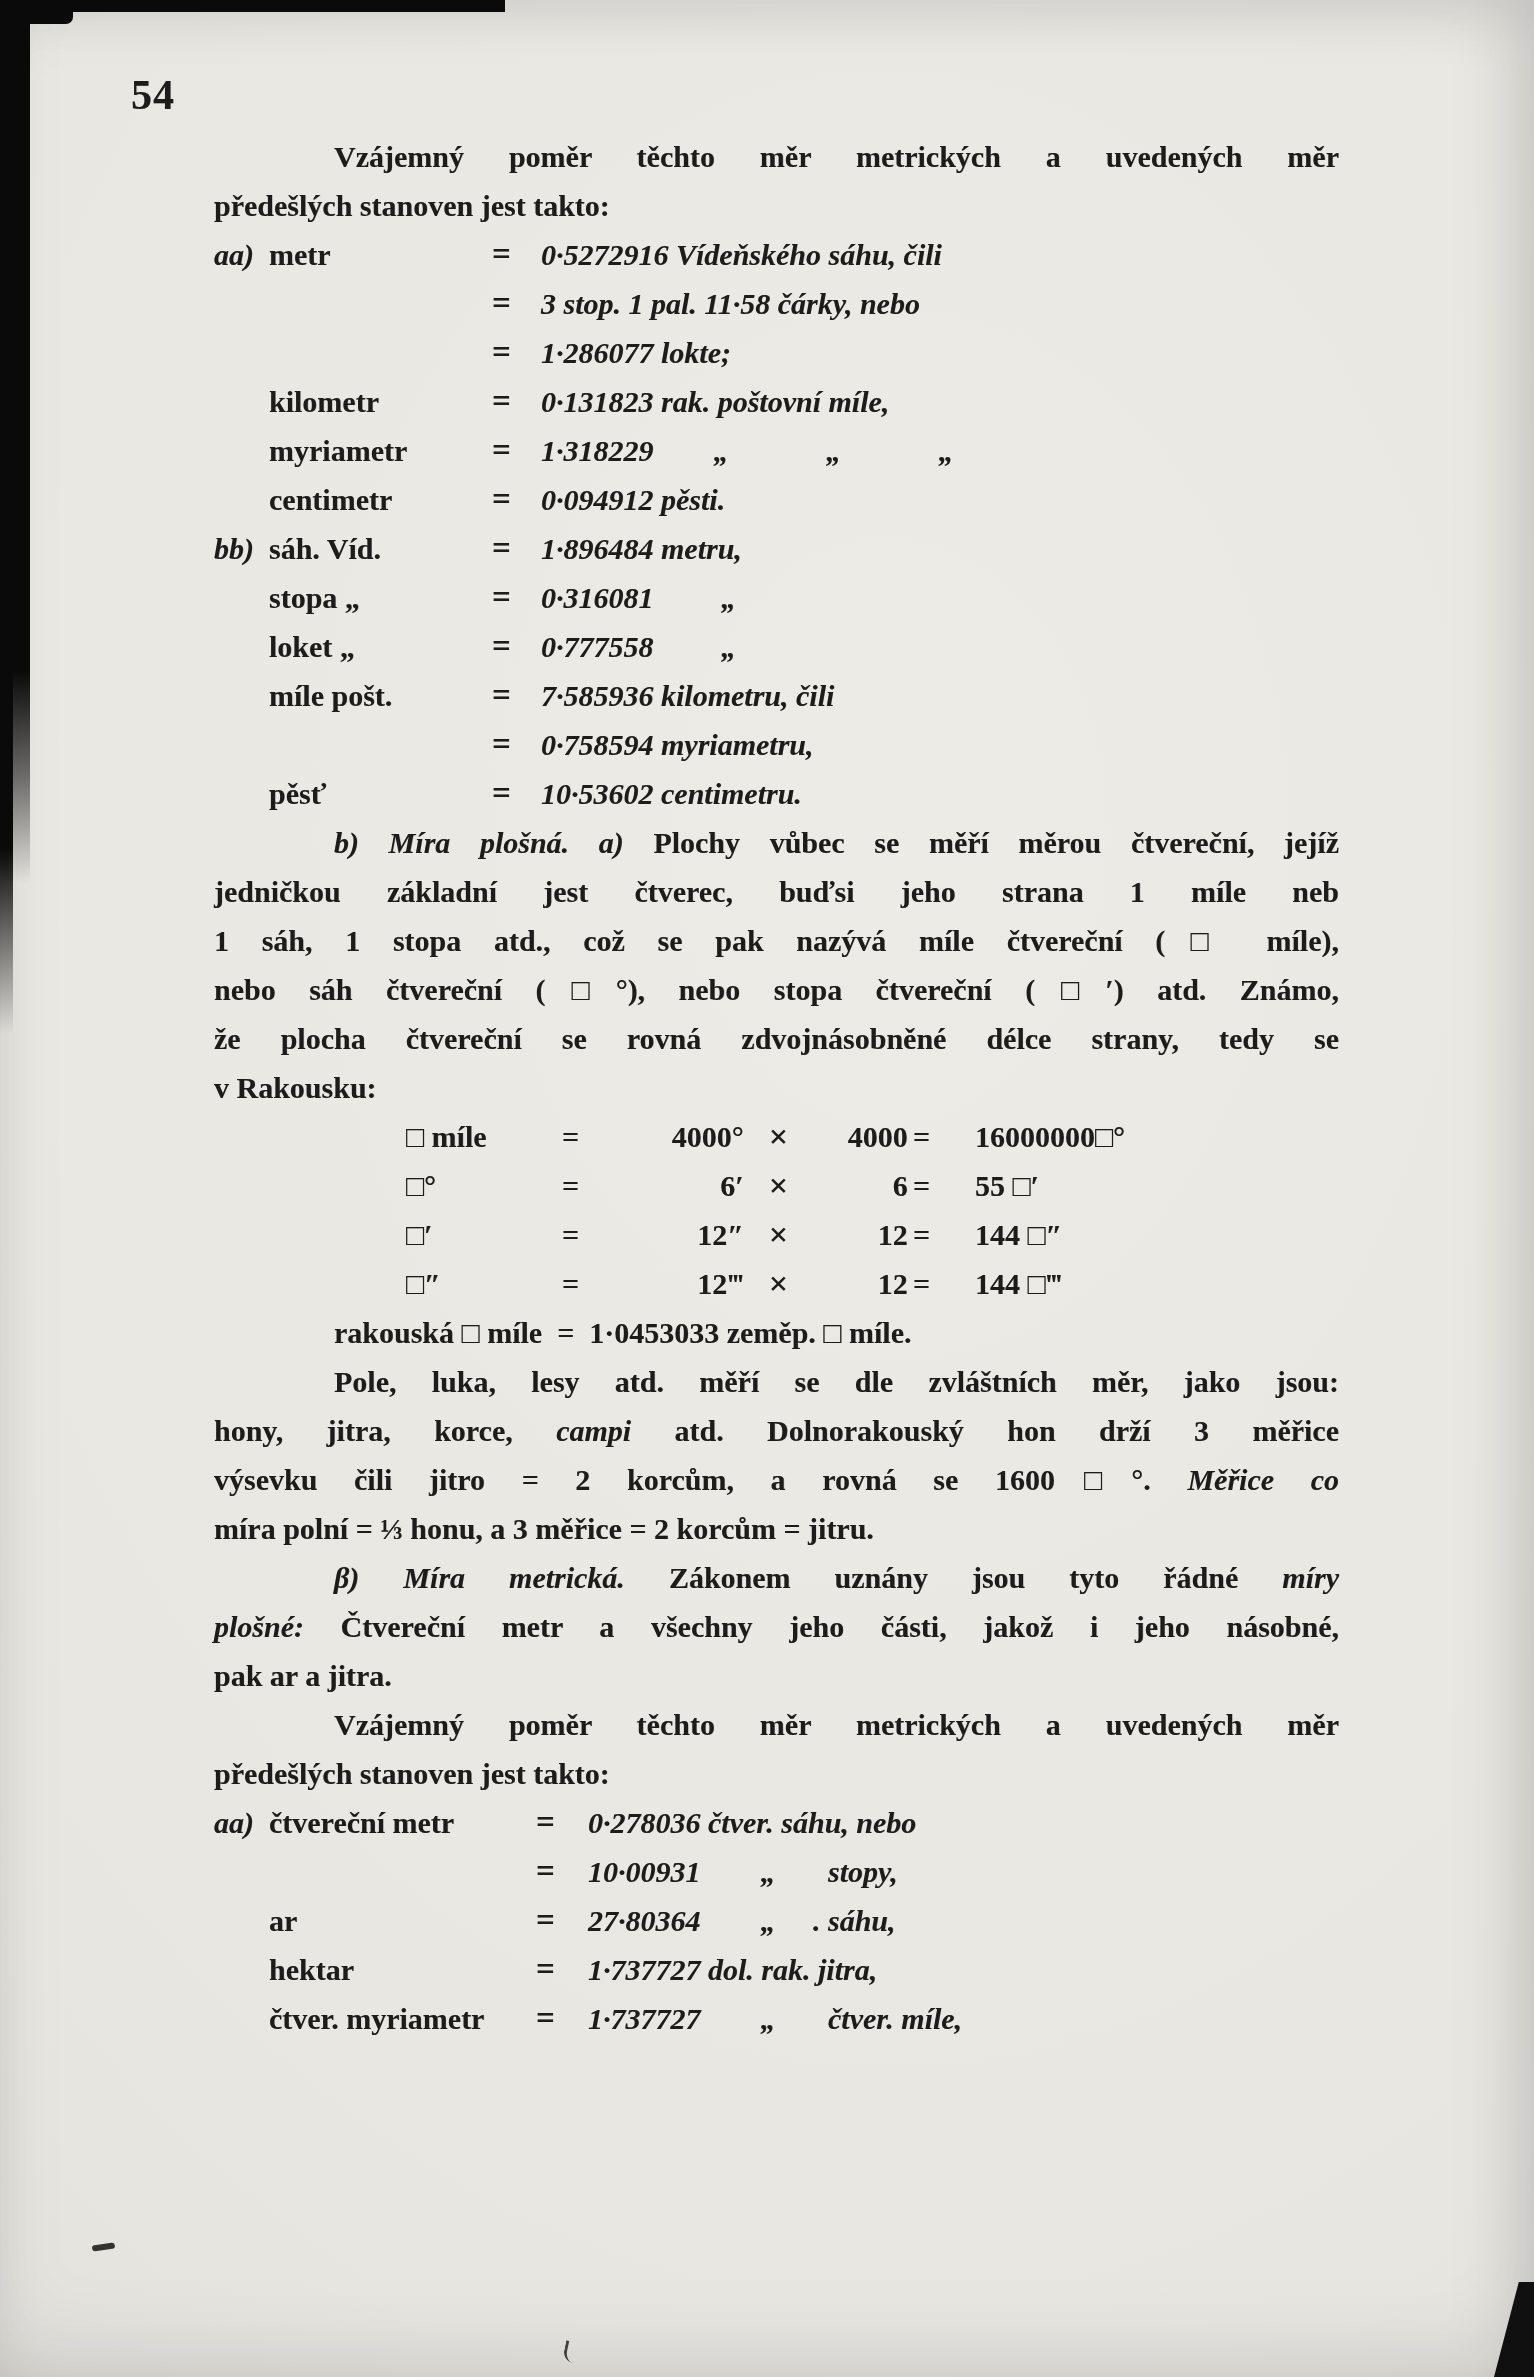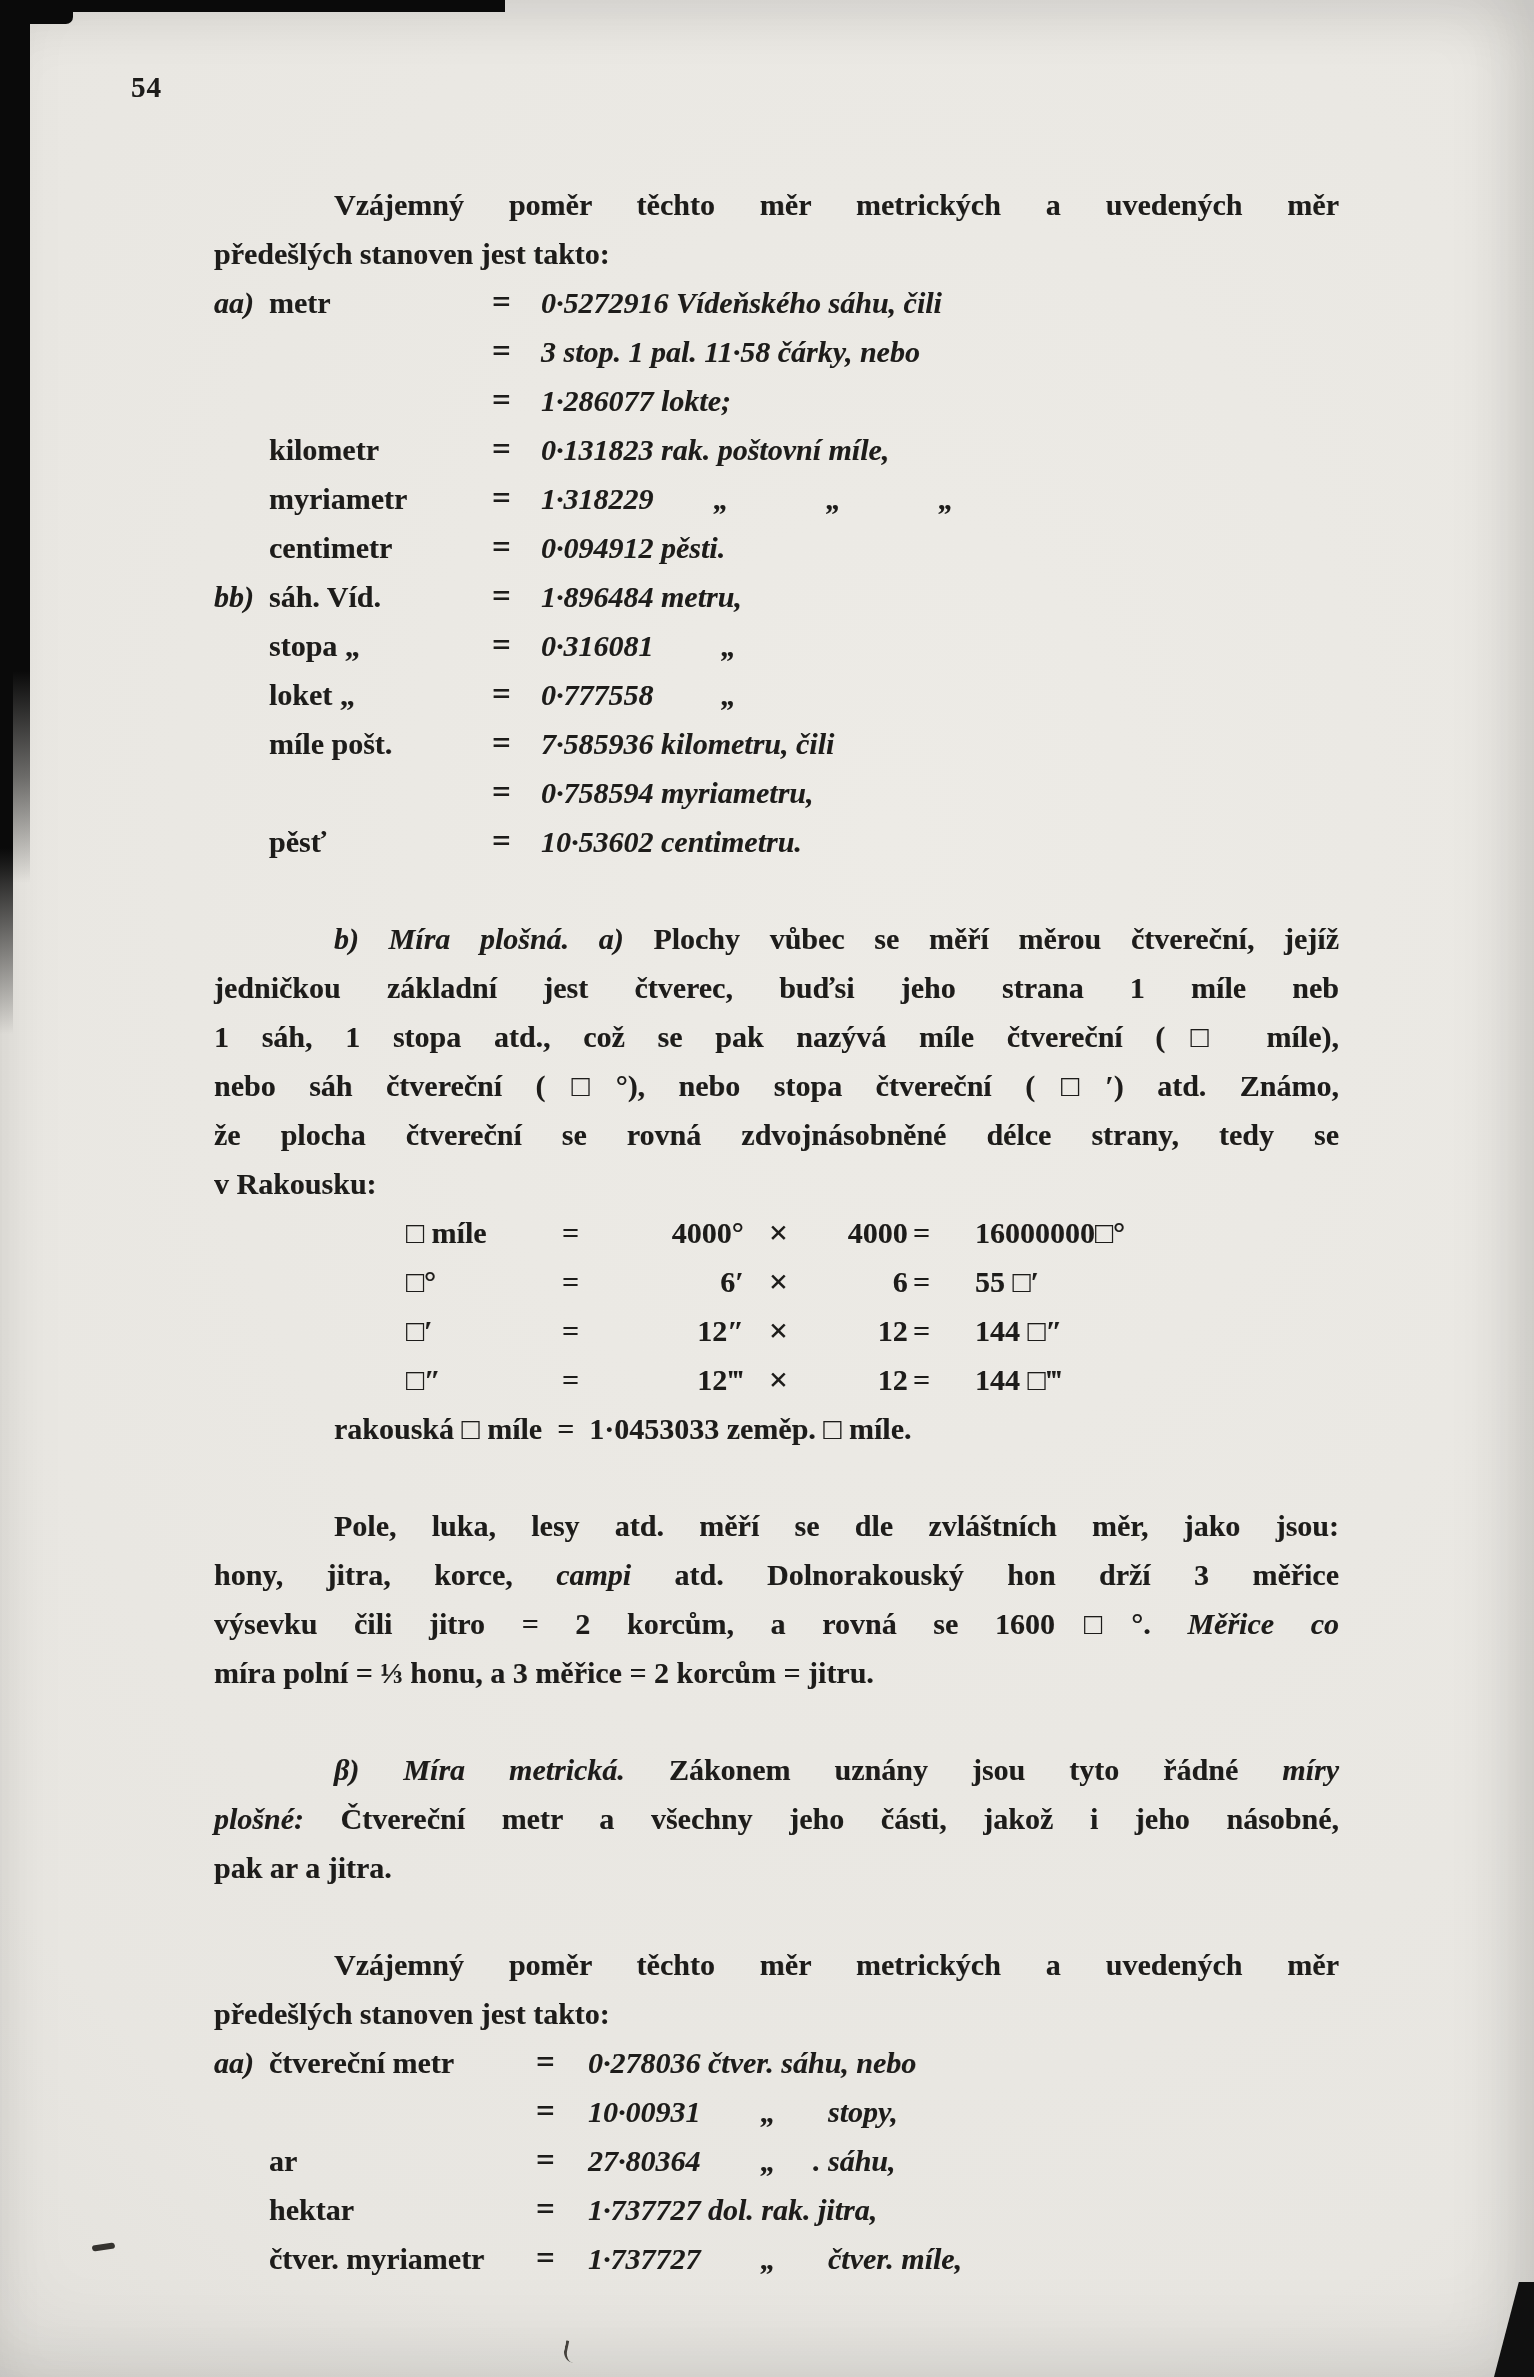--- a/index.html
+++ b/index.html
@@ -21,28 +21,28 @@
   .edge-top::after{content:"";position:absolute;left:0;top:0;width:73px;height:24px;background:#0a0a0a;border-radius:0 0 7.1px 0;}
   .edge-left{position:absolute;left:0;top:0;width:30px;height:883px;
     background:linear-gradient(to bottom,#0a0a0a 0 76%, rgba(10,10,10,.55) 88%, rgba(10,10,10,0));}
   .edge-left::after{content:"";position:absolute;left:0;top:0;width:12.5px;height:1034px;
     background:linear-gradient(to bottom,#0a0a0a 0 82%, rgba(10,10,10,0));}
   .corner-br{position:absolute;left:1494px;top:2282px;width:40px;height:95px;background:#101010;
     clip-path:polygon(62% 0, 100% 0, 100% 100%, 0 100%);}
   .artifact-dash{position:absolute;left:92px;top:2244px;width:23px;height:6.2px;background:#35332f;border-radius:3.6px;transform:rotate(-8deg);}
   .artifact-paren{position:absolute;left:564px;top:2341px;width:8px;height:21.4px;border-left:3.6px solid #45423d;border-radius:0 0 0 12.5px;transform:rotate(12deg);}
 
-  .pagenum{position:absolute;left:131px;top:71px;font-size:29px;letter-spacing:0.9px;}
+  .pagenum{position:absolute;left:131px;top:71px;font-size:42px;letter-spacing:0.9px;}
 
   .content{position:absolute;left:214px;top:132px;width:1125px;font-size:30px;}
   .content,.pagenum{text-shadow:0.3px 0.3px 0 rgba(25,24,22,.35);}
 
   .line,.eqrow,.eqrow2,.sqrow{height:49px;line-height:49px;}
   .jl{text-align:justify;text-align-last:justify;}
-  .indent{padding-left:120px;margin-top:48px;}
+  .indent{padding-left:120px;}
   .it{font-style:italic;}
 
   
   .eqrow{display:grid;grid-template-columns:55px 223px 49px 1fr;}
   .eqrow2{display:grid;grid-template-columns:55px 267px 52px 1fr;}
   .tag{font-style:italic;white-space:pre;}
   .name{white-space:pre;}
   .eqs{font-size:33px;}
   .val{white-space:pre;font-style:italic;}
 

